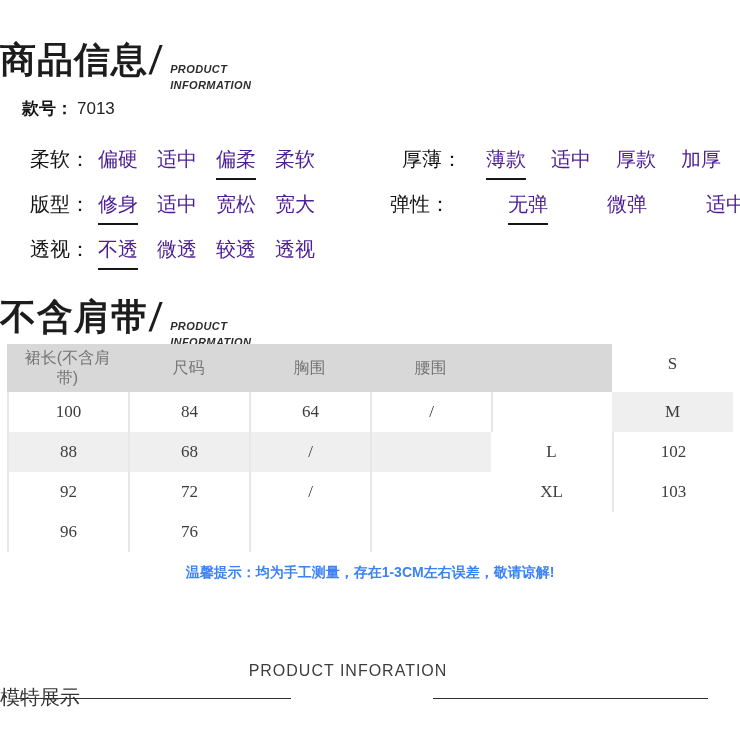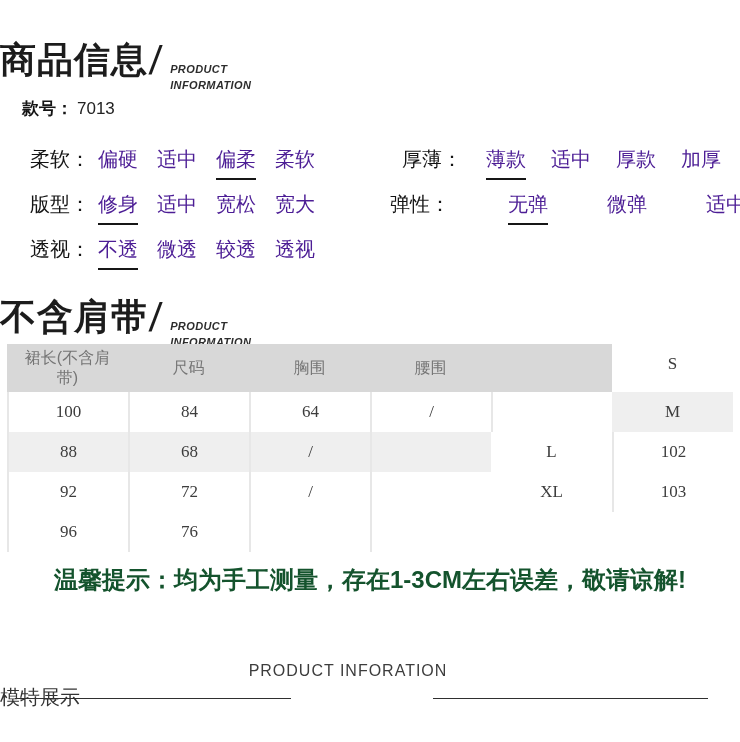--- a/index.html
+++ b/index.html
@@ -70,21 +70,21 @@
     display:flex; align-items:center; justify-content:center;
     font-family:"Liberation Serif", serif;
     font-size:17px; color:#3d3d3d;
   }
   .size-table .c.bl { border-left:2px solid #e7e7e7; }
   .size-table .alt { background:#efefef; }
 
   
   .tip {
     position:absolute; left:0; top:564px; width:740px;
-    text-align:center; font-size:24px; font-weight:600; color:#14532d;
+    text-align:center; font-size:14px; font-weight:600; color:#3b82f6;
   }
 
   
   .footer-en {
     position:absolute; left:0; top:662px; width:696px;
     text-align:center; font-size:16px; color:#3d3d3d; letter-spacing:1px;
   }
   .footer-cn {
     position:absolute; left:0; top:684px; width:740px;
     text-align:left; font-size:20px; color:#333;

